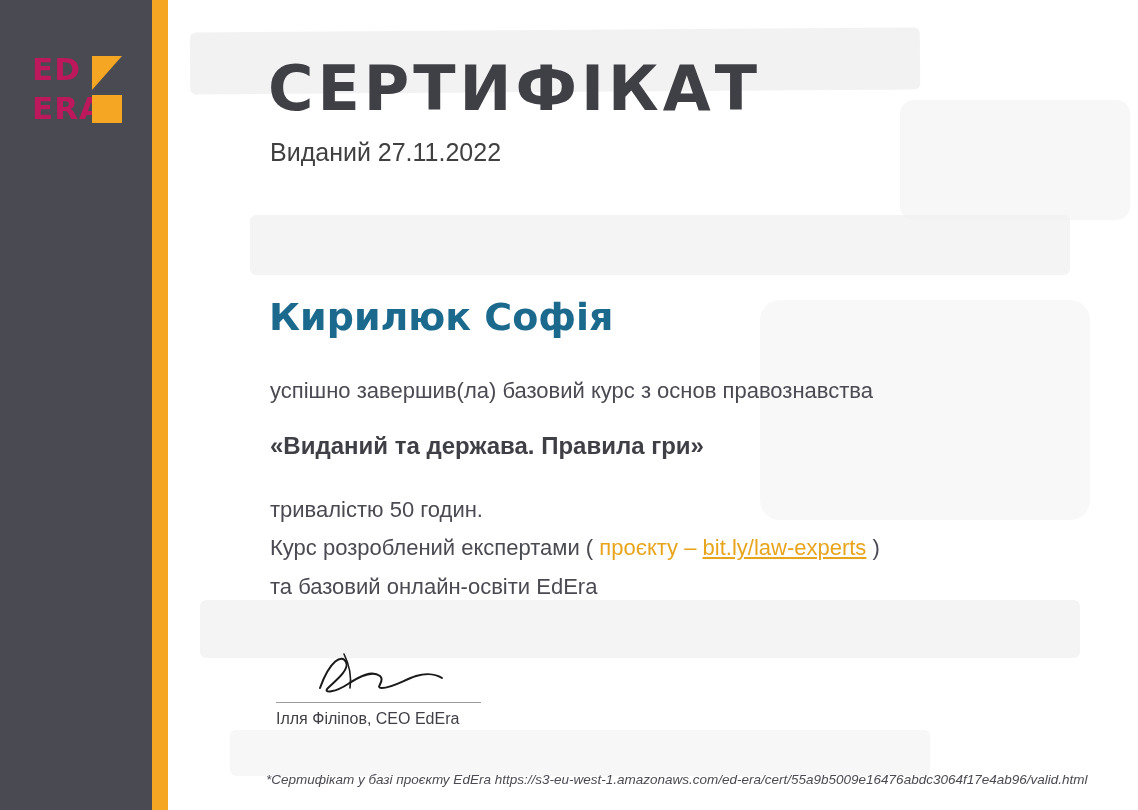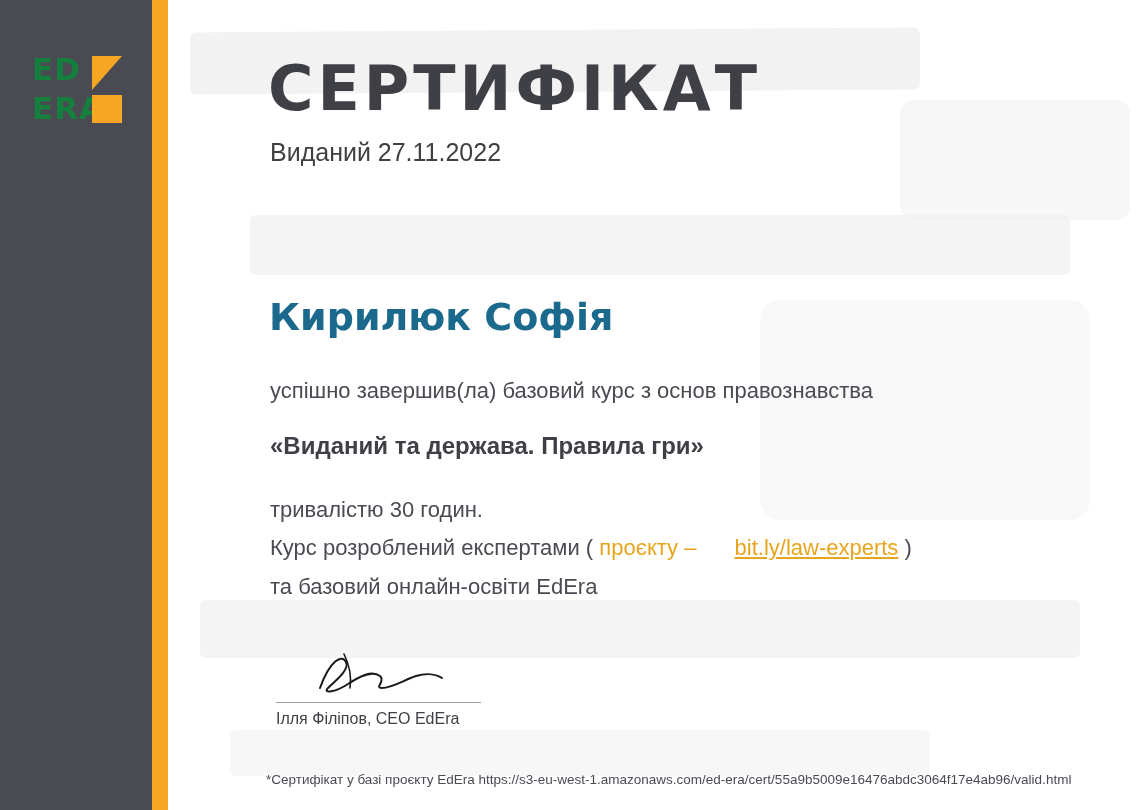--- a/index.html
+++ b/index.html
@@ -36,21 +36,21 @@
     background: #f5a623;
   }
 
   
   .logo {
     position: absolute;
     left: 32px;
     top: 52px;
     width: 92px;
     height: 86px;
-    color: #15803d;
+    color: #be185d;
   }
   .logo-ed, .logo-era {
     font-family: "DejaVu Sans", sans-serif;
     font-weight: 700;
     font-size: 31px;
     letter-spacing: 1px;
     line-height: 1;
     position: absolute;
     left: 0;
   }
@@ -157,21 +157,20 @@
     top: 535px;
     font-size: 22px;
     color: #4a4a52;
     white-space: nowrap;
   }
   .experts .accent {
     color: #e8a51c;
   }
   .experts .link {
     color: #e8a51c;
-    margin-left: 32px;
   }
   .studio {
     position: absolute;
     left: 102px;
     top: 574px;
     font-size: 22px;
     color: #4a4a52;
   }
 
   
@@ -197,20 +196,21 @@
     font-size: 16px;
     color: #3f3f46;
   }
   .footnote {
     position: absolute;
     left: 98px;
     top: 772px;
     font-size: 13.5px;
     color: #4a4a52;
     white-space: nowrap;
+    font-style: italic;
   }
 </style>
 </head>
 <body>
 
 <div class="certificate">
 
   <div class="sidebar"></div>
   <div class="sidebar-stripe"></div>
 
@@ -229,21 +229,21 @@
   <div class="brush brush-5"></div>
 
   <div class="content">
 
     <div class="title">СЕРТИФІКАТ</div>
     <div class="issued">Виданий 27.11.2022</div>
 
     <div class="recipient">Кирилюк Софія</div>
     <div class="completed">успішно завершив(ла) базовий курс з основ правознавства</div>
     <div class="course-name">«Виданий та держава. Правила гри»</div>
-    <div class="duration">тривалістю 30 годин.</div>
+    <div class="duration">тривалістю 50 годин.</div>
 
     <div class="experts">
       <span>Курс розроблений експертами ( </span><span class="accent">проєкту – </span><a class="link" href="#">bit.ly/law-experts</a><span> )</span>
     </div>
 
     <div class="studio">та базовий онлайн-освіти EdEra</div>
 
     <svg class="sign-mark" viewBox="0 0 140 55">
       <path d="M12 40 C22 12, 34 6, 38 14 C42 22, 26 34, 20 40 C14 46, 28 44, 40 36 C52 28, 64 22, 72 28 C78 33, 66 40, 74 40 C84 40, 96 32, 108 28 C118 25, 128 26, 134 30" fill="none" stroke="#1a1a1a" stroke-width="2" stroke-linecap="round"></path>
       <path d="M36 6 C40 14, 44 26, 42 40" fill="none" stroke="#1a1a1a" stroke-width="1.6" stroke-linecap="round"></path>

